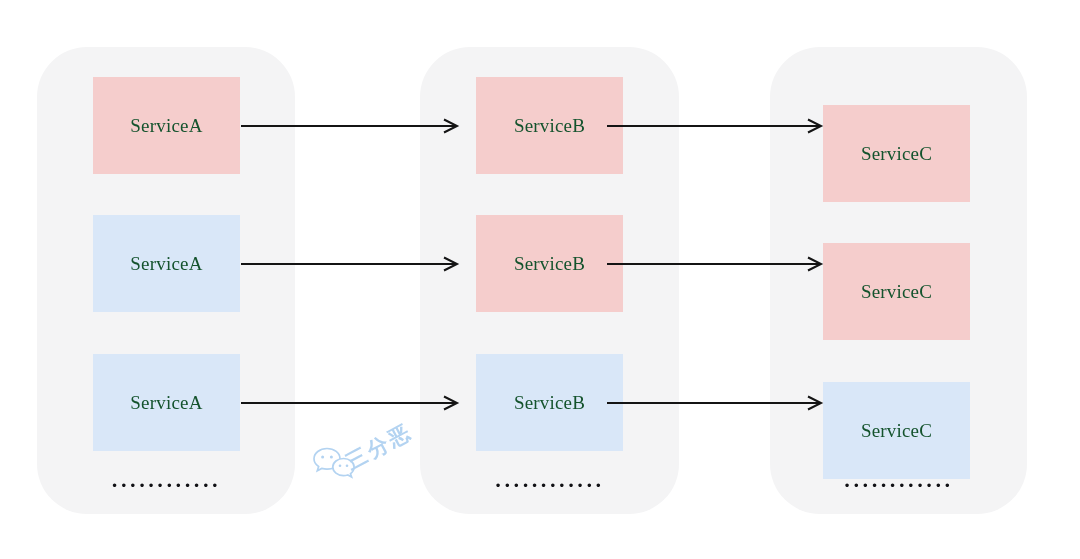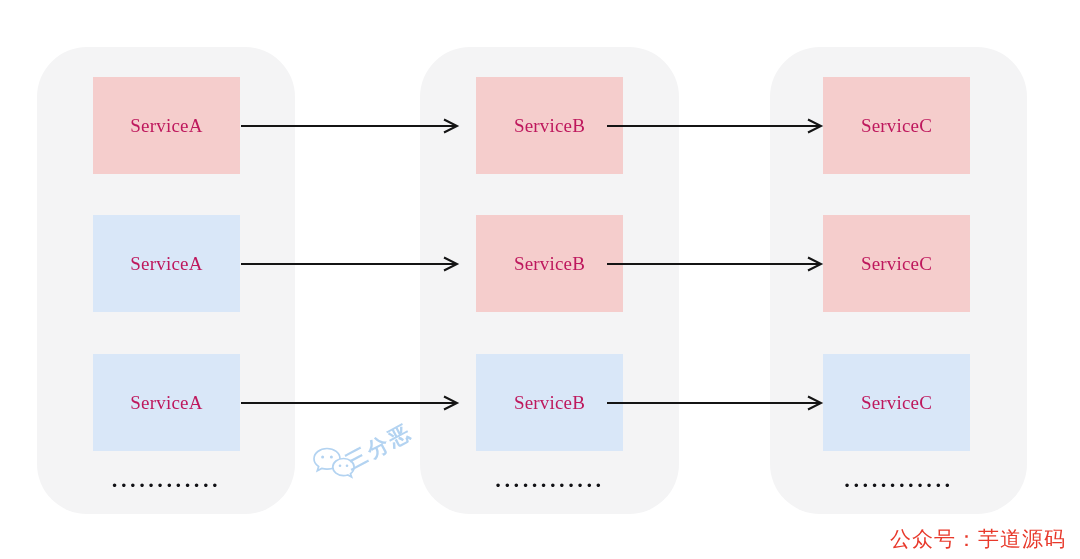--- a/index.html
+++ b/index.html
@@ -24,28 +24,28 @@
   .group-c { left: 770px; width: 257px; }
 
   .service-box {
     position: absolute;
     width: 147px;
     height: 97px;
     display: flex;
     align-items: center;
     justify-content: center;
     font-size: 19px;
-    color: #be185d;
+    color: #14532d;
     letter-spacing: 0.2px;
   }
   .service-box[data-color="pink"] { background: var(--c-pink, #f5cdcc); }
   .service-box[data-color="blue"] { background: var(--c-blue, #d9e7f8); }
 
   .group-a .service-box, .group-b .service-box { left: 56px; }
-  .group-c .service-box { left: 53px; }
+  .group-c .service-box { left: 53px; margin-top: 28px; }
   .row-1 { top: 30px; }
   .row-2 { top: 168px; }
   .row-3 { top: 307px; }
 
   .dots {
     position: absolute;
     bottom: 24px;
     left: 0;
     width: 100%;
     text-align: center;
@@ -176,15 +176,14 @@
       <path d="M17 4.5 C9.8 4.5 4 9.1 4 14.7 c0 3.1 1.8 5.9 4.6 7.8 L7.3 26.8 l4.4-2.4 c1.7 0.5 3.4 0.8 5.3 0.8 7.2 0 13-4.6 13-10.5 S24.2 4.5 17 4.5 Z"></path>
       <circle cx="12.6" cy="13" r="1.5"></circle>
       <circle cx="21.4" cy="13" r="1.5"></circle>
       <path d="M33.5 14.5 c-5.9 0-10.7 3.8-10.7 8.6 0 4.7 4.8 8.6 10.7 8.6 1.5 0 3-0.3 4.3-0.7 L41.6 33 l-1.1-3.3 c2.2-1.6 3.6-3.9 3.6-6.6 0-4.8-4.8-8.6-10.6-8.6 Z"></path>
       <circle cx="30" cy="21.8" r="1.3"></circle>
       <circle cx="37" cy="21.8" r="1.3"></circle>
     </svg>
     <span class="wm-text">三分恶</span>
   </div>
 
-  <div class="footer-credit">公众号：芋道源码</div>
 
 </div>
 
 </body></html>

